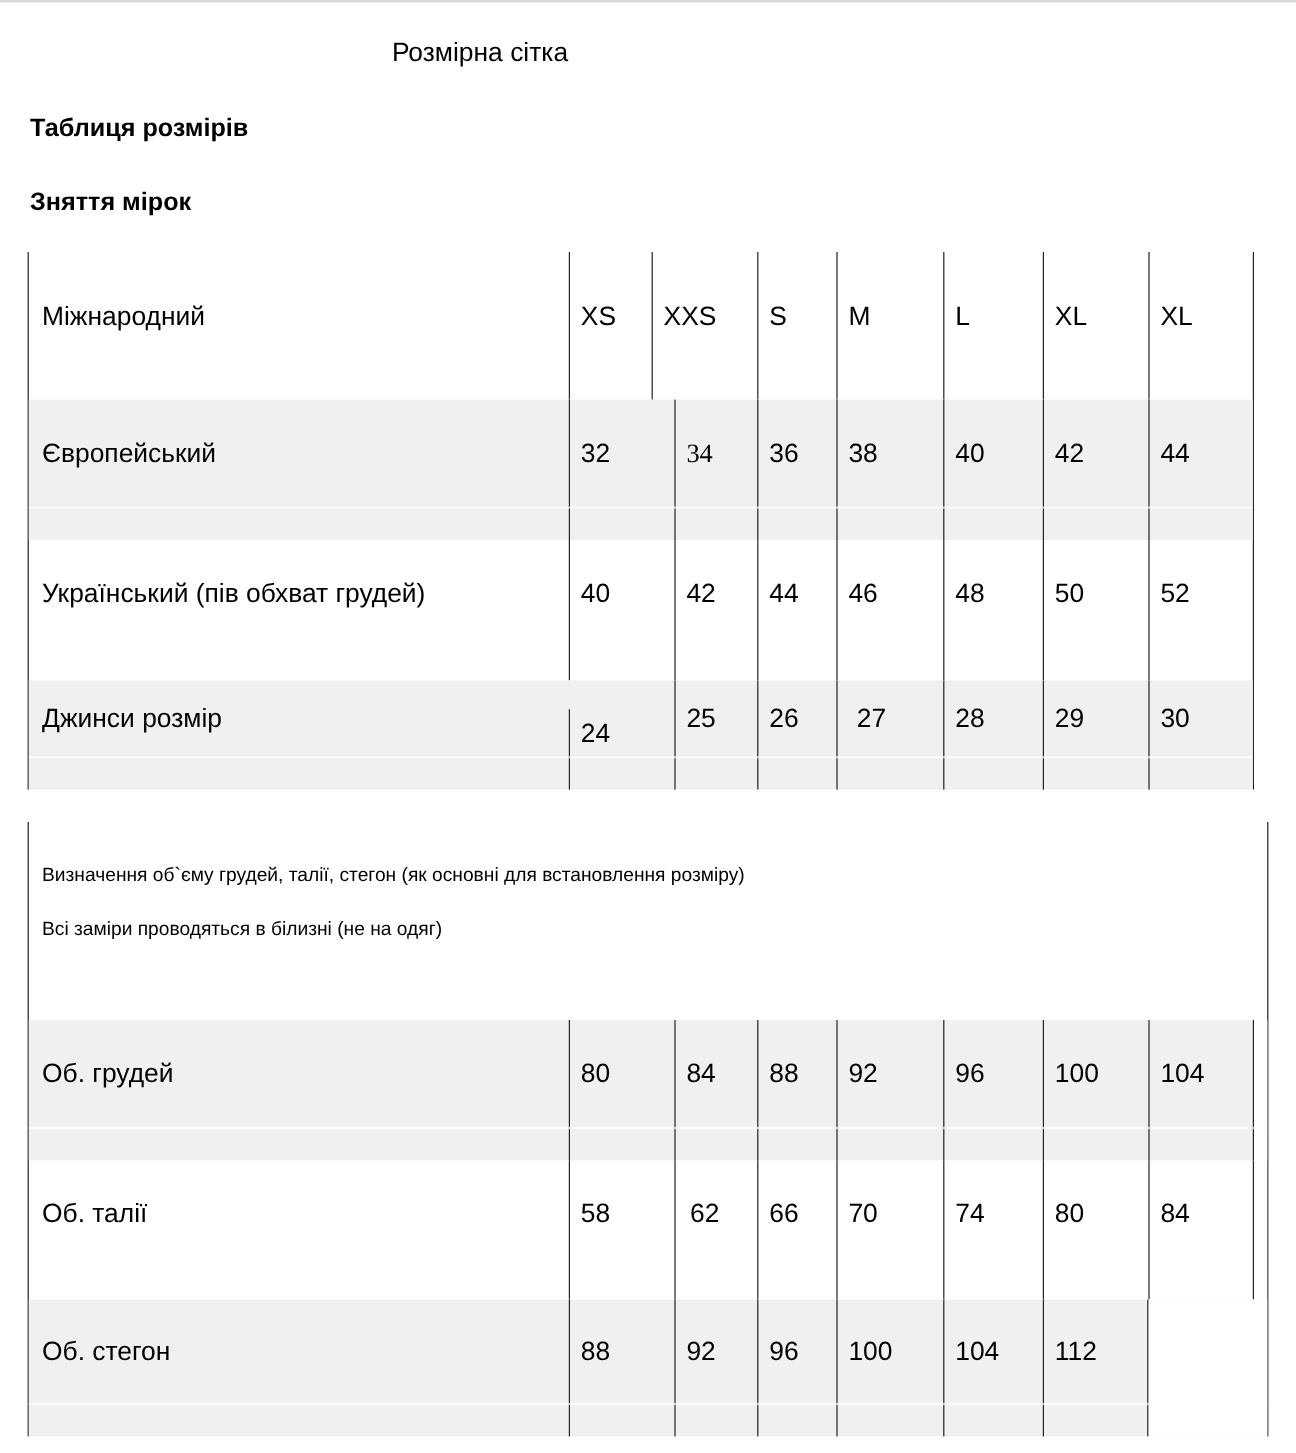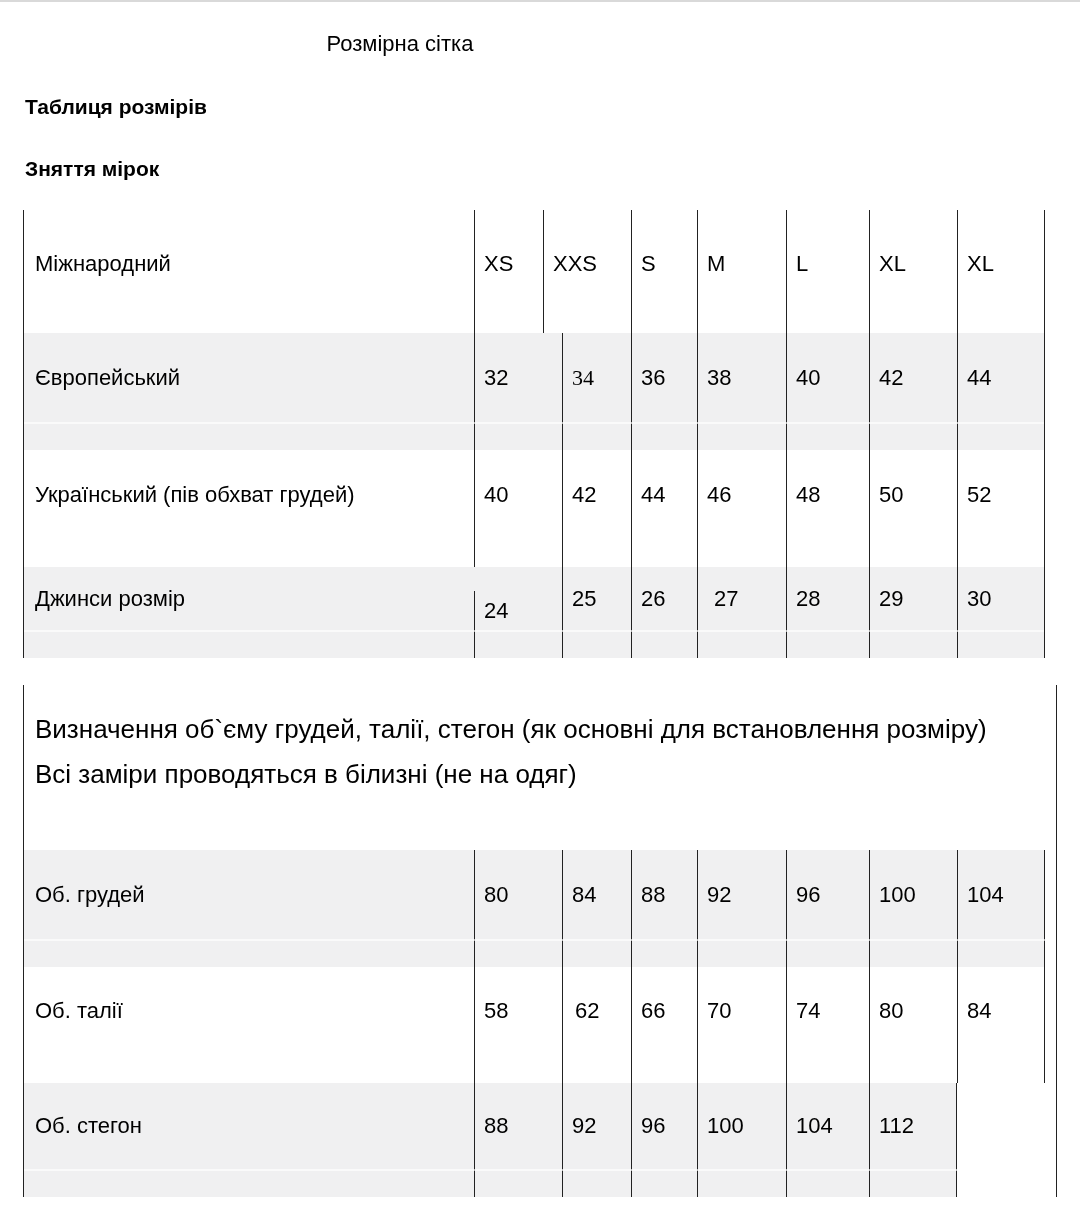--- a/index.html
+++ b/index.html
@@ -65,21 +65,21 @@
     padding:0;
   }
 
   .note {
     position:absolute; top:685px; left:23px;
     width:1034px; height:165px;
     box-sizing:border-box;
     border-left:1.5px solid #222222;
     border-right:1.5px solid #222222;
     padding:22px 14px 0 11px;
-    font-size:26px; line-height:45px;
+    font-size:16px; line-height:45px;
     background:#ffffff;
   }
 </style>
 </head>
 <body>
 
 <div class="page">
   <div class="top-rule"></div>
   <div class="title">Розмірна сітка</div>
   <div class="h-bold h1">Таблиця розмірів</div>

